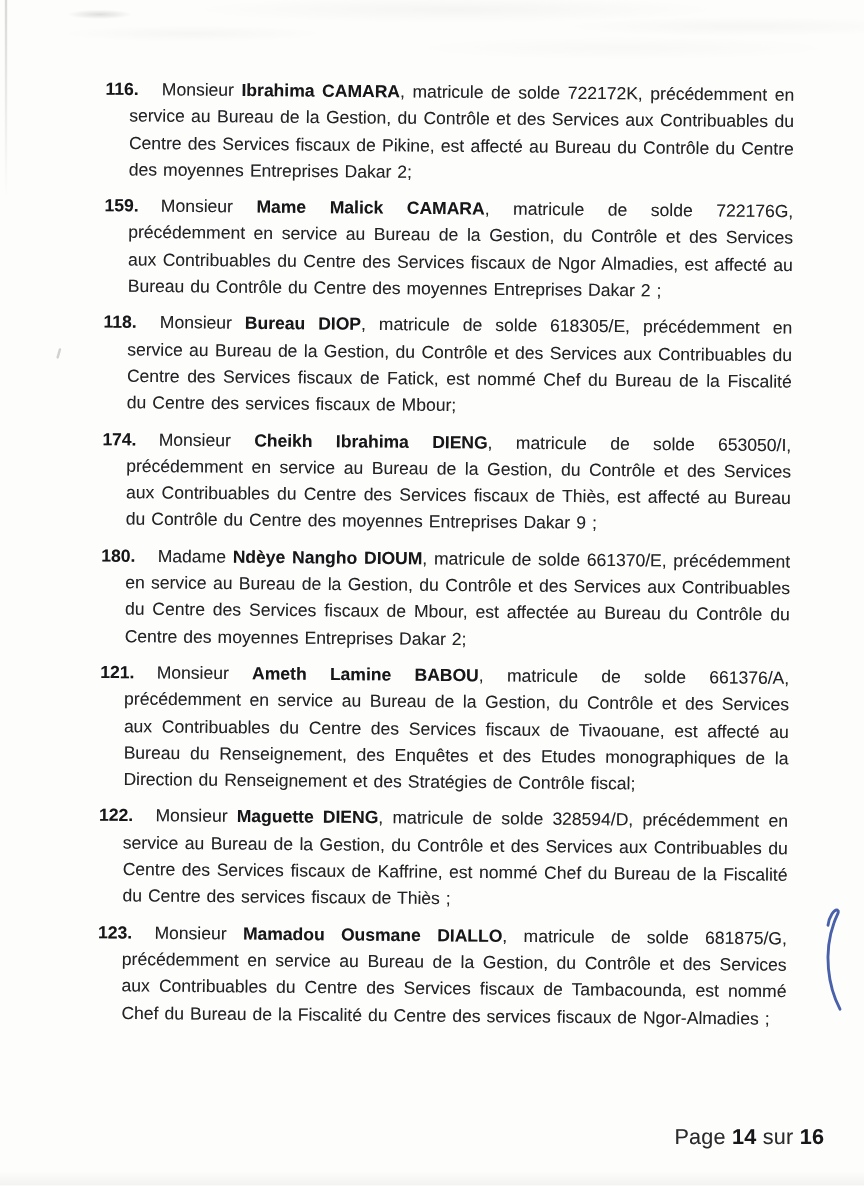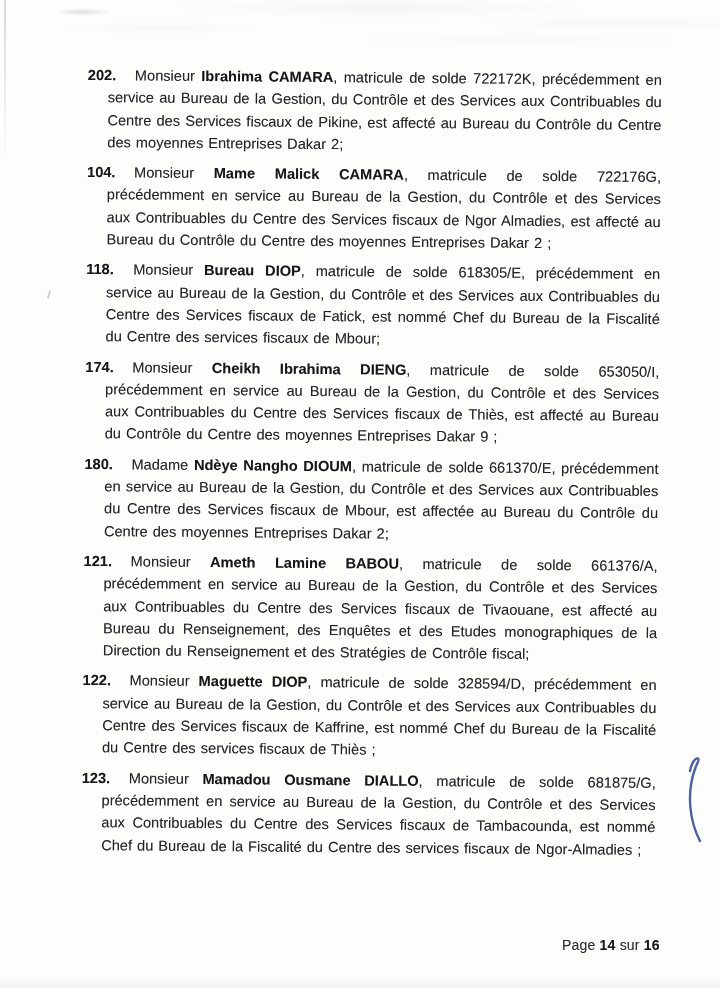--- a/index.html
+++ b/index.html
@@ -44,49 +44,49 @@
     word-spacing:1px;
     text-shadow:0 0 0.5px rgba(45,45,48,0.35);
   }
   .entry .num{
     position:absolute;left:-20px;top:0;
     font-weight:700;color:#17171a;text-indent:0;
   }
   .entry .name{font-weight:700;color:#17171a;}
   .footer{
     position:absolute;left:562px;top:937px;
-    font-size:14px;color:#2b2b2e;letter-spacing:.2px;
+    font-size:18px;color:#2b2b2e;letter-spacing:.2px;
     text-shadow:0 0 0.4px rgba(45,45,48,0.3);
   }
   .footer b{font-weight:700;color:#17171a;}
   .pen-mark{position:absolute;left:681px;top:756px;width:26px;height:88px;}
 </style>
 </head>
 <body>
 
 <div class="scan-edge-left"></div>
 <div class="scan-smudge-top"></div>
 <div class="scan-speck"></div>
 <div class="scan-shade-bottom"></div>
 
 <section class="entries">
   <div id="entries-list">
-  <p class="entry"><span class="num">202.</span><span>Monsieur</span> <span class="name">Ibrahima CAMARA</span><span>, matricule de solde 722172K, précédemment en service au Bureau de la Gestion, du Contrôle et des Services aux Contribuables du Centre des Services fiscaux de Pikine, est affecté au Bureau du Contrôle du Centre des moyennes Entreprises Dakar 2;</span></p>
+  <p class="entry"><span class="num">116.</span><span>Monsieur</span> <span class="name">Ibrahima CAMARA</span><span>, matricule de solde 722172K, précédemment en service au Bureau de la Gestion, du Contrôle et des Services aux Contribuables du Centre des Services fiscaux de Pikine, est affecté au Bureau du Contrôle du Centre des moyennes Entreprises Dakar 2;</span></p>
 
-  <p class="entry"><span class="num">104.</span><span>Monsieur</span> <span class="name">Mame Malick CAMARA</span><span>, matricule de solde 722176G, précédemment en service au Bureau de la Gestion, du Contrôle et des Services aux Contribuables du Centre des Services fiscaux de Ngor Almadies, est affecté au Bureau du Contrôle du Centre des moyennes Entreprises Dakar 2 ;</span></p>
+  <p class="entry"><span class="num">159.</span><span>Monsieur</span> <span class="name">Mame Malick CAMARA</span><span>, matricule de solde 722176G, précédemment en service au Bureau de la Gestion, du Contrôle et des Services aux Contribuables du Centre des Services fiscaux de Ngor Almadies, est affecté au Bureau du Contrôle du Centre des moyennes Entreprises Dakar 2 ;</span></p>
 
   <p class="entry"><span class="num">118.</span><span>Monsieur</span> <span class="name">Bureau DIOP</span><span>, matricule de solde 618305/E, précédemment en service au Bureau de la Gestion, du Contrôle et des Services aux Contribuables du Centre des Services fiscaux de Fatick, est nommé Chef du Bureau de la Fiscalité du Centre des services fiscaux de Mbour;</span></p>
 
   <p class="entry"><span class="num">174.</span><span>Monsieur</span> <span class="name">Cheikh Ibrahima DIENG</span><span>, matricule de solde 653050/I, précédemment en service au Bureau de la Gestion, du Contrôle et des Services aux Contribuables du Centre des Services fiscaux de Thiès, est affecté au Bureau du Contrôle du Centre des moyennes Entreprises Dakar 9 ;</span></p>
 
   <p class="entry"><span class="num">180.</span><span>Madame</span> <span class="name">Ndèye Nangho DIOUM</span><span>, matricule de solde 661370/E, précédemment en service au Bureau de la Gestion, du Contrôle et des Services aux Contribuables du Centre des Services fiscaux de Mbour, est affectée au Bureau du Contrôle du Centre des moyennes Entreprises Dakar 2;</span></p>
 
   <p class="entry"><span class="num">121.</span><span>Monsieur</span> <span class="name">Ameth Lamine BABOU</span><span>, matricule de solde 661376/A, précédemment en service au Bureau de la Gestion, du Contrôle et des Services aux Contribuables du Centre des Services fiscaux de Tivaouane, est affecté au Bureau du Renseignement, des Enquêtes et des Etudes monographiques de la Direction du Renseignement et des Stratégies de Contrôle fiscal;</span></p>
 
-  <p class="entry"><span class="num">122.</span><span>Monsieur</span> <span class="name">Maguette DIOP</span><span>, matricule de solde 328594/D, précédemment en service au Bureau de la Gestion, du Contrôle et des Services aux Contribuables du Centre des Services fiscaux de Kaffrine, est nommé Chef du Bureau de la Fiscalité du Centre des services fiscaux de Thiès ;</span></p>
+  <p class="entry"><span class="num">122.</span><span>Monsieur</span> <span class="name">Maguette DIENG</span><span>, matricule de solde 328594/D, précédemment en service au Bureau de la Gestion, du Contrôle et des Services aux Contribuables du Centre des Services fiscaux de Kaffrine, est nommé Chef du Bureau de la Fiscalité du Centre des services fiscaux de Thiès ;</span></p>
 
   <p class="entry"><span class="num">123.</span><span>Monsieur</span> <span class="name">Mamadou Ousmane DIALLO</span><span>, matricule de solde 681875/G, précédemment en service au Bureau de la Gestion, du Contrôle et des Services aux Contribuables du Centre des Services fiscaux de Tambacounda, est nommé Chef du Bureau de la Fiscalité du Centre des services fiscaux de Ngor-Almadies ;</span></p>
 </div>
 </section>
 
 <svg class="pen-mark" viewBox="0 0 26 88" aria-hidden="true">
   <path d="M 19 85 C 9 66, 5 38, 14 13 C 16 7, 19 3.5, 17 2.5 C 14 1.5, 10 8, 9 15" fill="none" stroke="#3a53a4" stroke-width="2.4" stroke-linecap="round" opacity="0.92"></path>
 </svg>
 
 <div class="footer">

